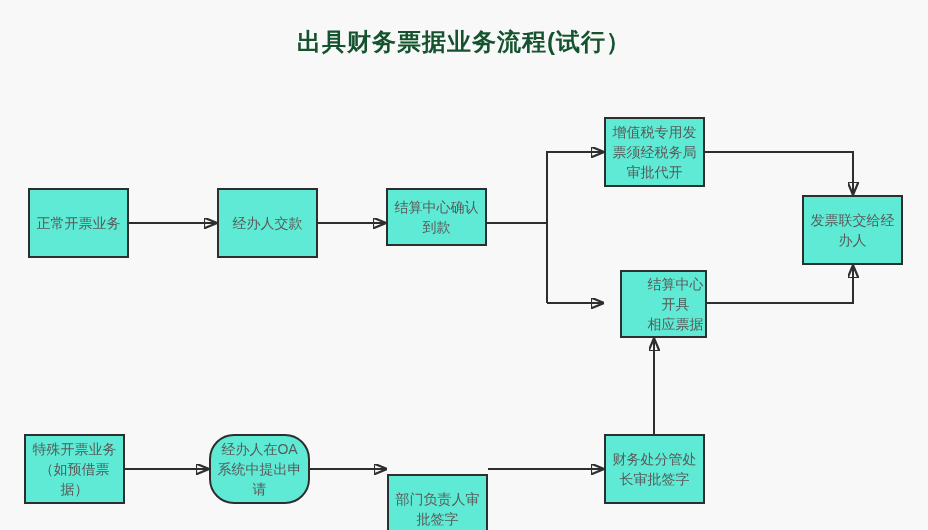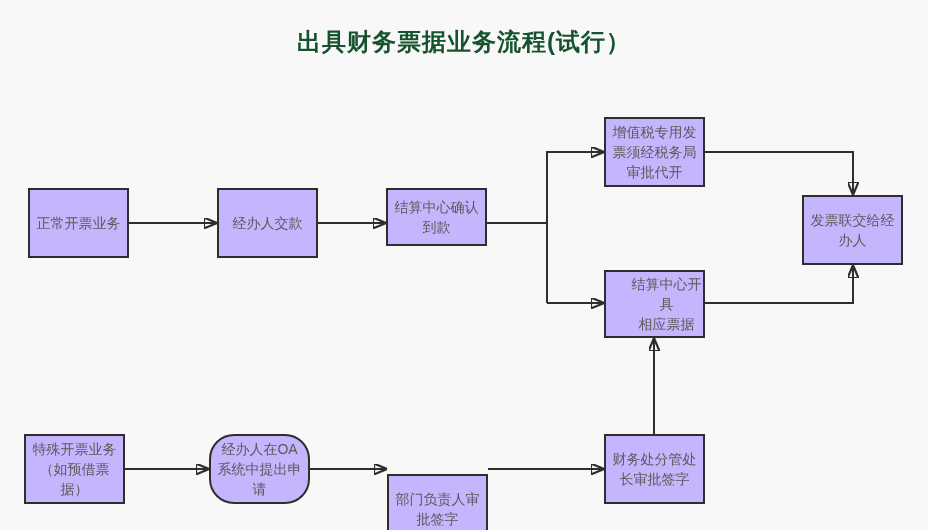--- a/index.html
+++ b/index.html
@@ -35,21 +35,21 @@
     height: 530px;
   }
   .edges path {
     stroke: #2e2e2e;
     stroke-width: 2;
     fill: none;
   }
   .node {
     position: absolute;
     box-sizing: border-box;
-    background: #c4b5fd;
+    background: #5eead4;
     border: 2px solid #2e2e2e;
     display: flex;
     align-items: center;
     justify-content: center;
     text-align: center;
   }
   .node span {
     display: block;
     white-space: pre-line;
     font-size: 14px;
@@ -100,21 +100,21 @@
     <span>增值税专用发
 票须经税务局
 审批代开</span>
   </div>
 
   <div class="node" style="left:802px; top:195px; width:101px; height:70px;">
     <span>发票联交给经
 办人</span>
   </div>
 
-  <div class="node" style="left:604px; top:270px; width:101px; height:68px;padding-left:24px;">
+  <div class="node" style="left:620px; top:270px; width:87px; height:68px;padding-left:24px;">
     <span>结算中心开具
 相应票据</span>
   </div>
 
   <div class="node" style="left:24px;  top:434px; width:101px; height:70px;">
     <span>特殊开票业务
 （如预借票
 据）</span>
   </div>
 

